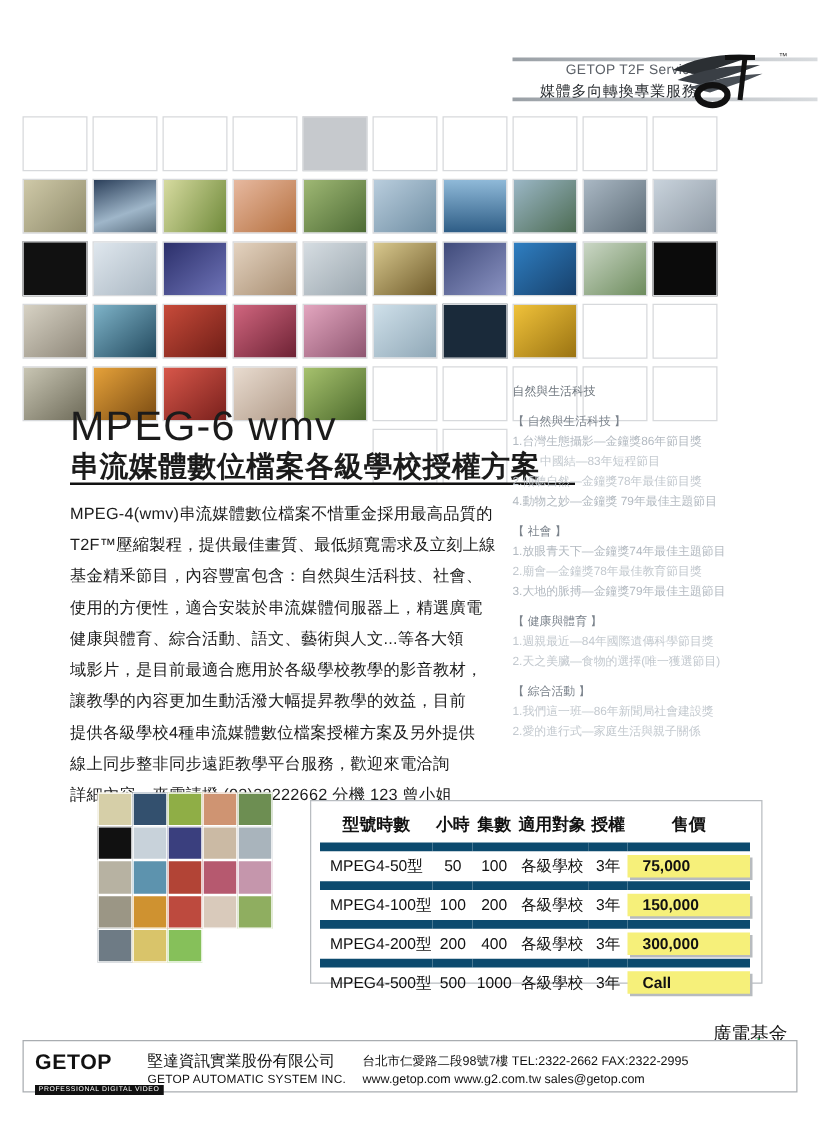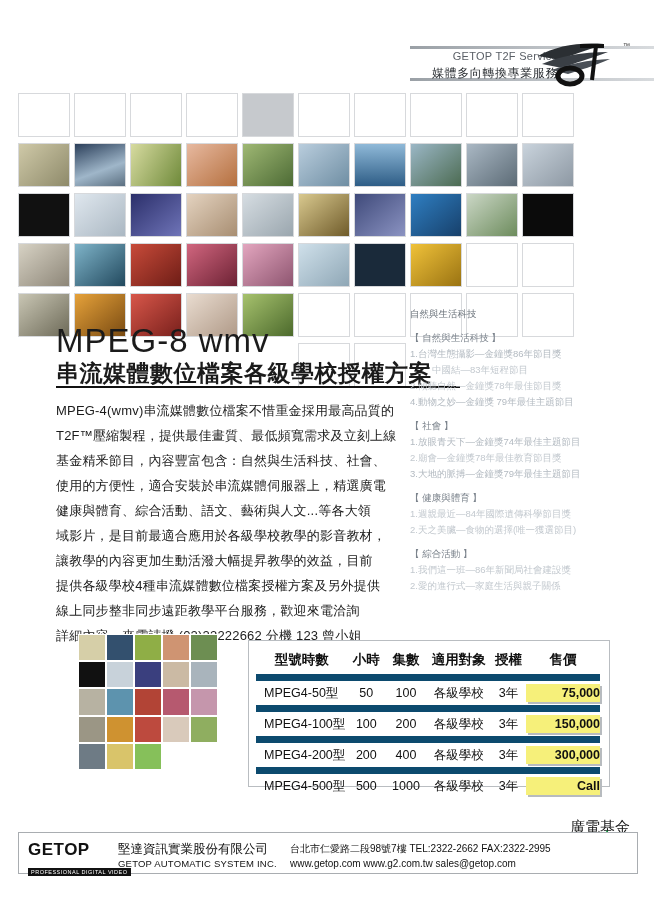--- a/index.html
+++ b/index.html
@@ -105,21 +105,21 @@
     font-size:13.5px;font-weight:bold;color:#111;padding:3px 0 5px 0;
     text-align:center;white-space:nowrap;
   }
   .ptable td{
     padding:3px 0;text-align:center;color:#111;font-size:12.5px;white-space:nowrap;
   }
   .ptable tr.row td{border-top:7px solid #0c4a6e;}
   .ptable td.model{text-align:left;padding-left:8px;}
   .price-cell{
     background:#f6f07a;font-weight:bold;display:block;width:74px;margin:0 auto;
-    padding:2px 0;text-align:right;
+    padding:2px 12px;text-align:left;
   }
   .price-shadow{box-shadow:2px 2px 0 #b7bbbf;}
 
   
   .foundation{
     position:absolute;right:24px;top:818px;font-size:15px;color:#111;
   }
   .found-logo{position:absolute;right:22px;top:830px;width:46px;height:44px;}
   .footer{
     position:absolute;left:18px;top:832px;width:618px;height:40px;
@@ -215,21 +215,21 @@
     <div class="cell empty" style="left:280px;top:200px;"></div>
     <div class="cell empty" style="left:336px;top:200px;"></div>
     <div class="cell empty" style="left:392px;top:200px;"></div>
     <div class="cell empty" style="left:448px;top:200px;"></div>
     <div class="cell empty" style="left:504px;top:200px;"></div>
 
     <div class="cell empty" style="left:280px;top:250px;"></div>
     <div class="cell empty" style="left:336px;top:250px;"></div>
   </div>
 
-  <div class="title1">MPEG-8  wmv</div>
+  <div class="title1">MPEG-6  wmv</div>
   <div class="title2">串流媒體數位檔案各級學校授權方案</div>
   <div class="title-rule"></div>
 
   <div class="body-copy">
     <p>MPEG-4(wmv)串流媒體數位檔案不惜重金採用最高品質的</p>
     <p>T2F™壓縮製程，提供最佳畫質、最低頻寬需求及立刻上線</p>
     <p>基金精釆節目，內容豐富包含：自然與生活科技、社會、</p>
     <p>使用的方便性，適合安裝於串流媒體伺服器上，精選廣電</p>
     <p>健康與體育、綜合活動、語文、藝術與人文...等各大領</p>
     <p>域影片，是目前最適合應用於各級學校教學的影音教材，</p>

